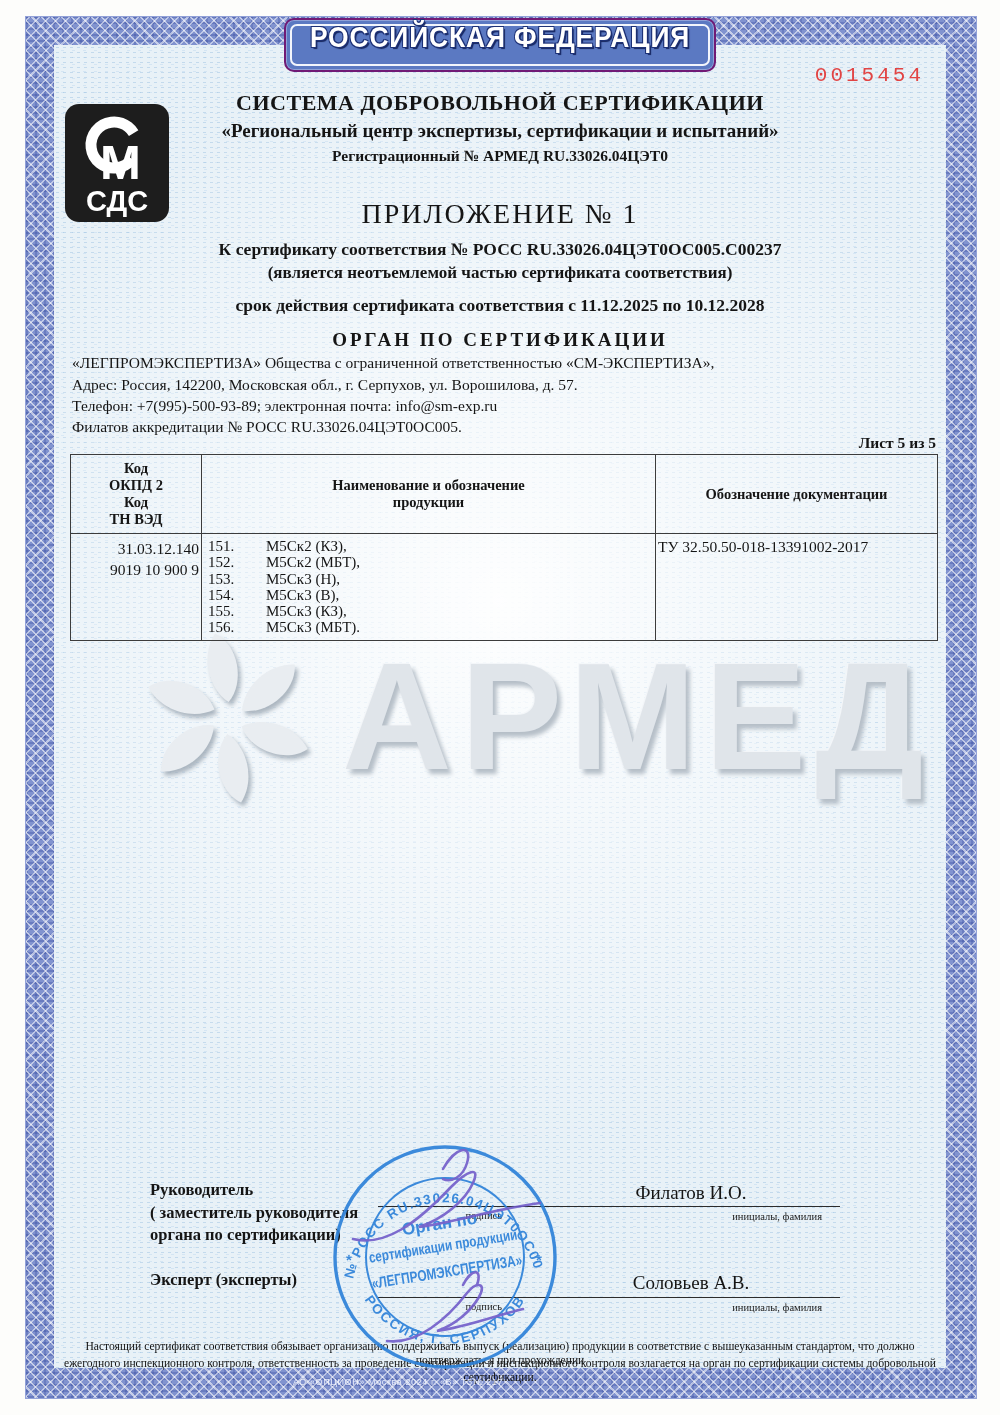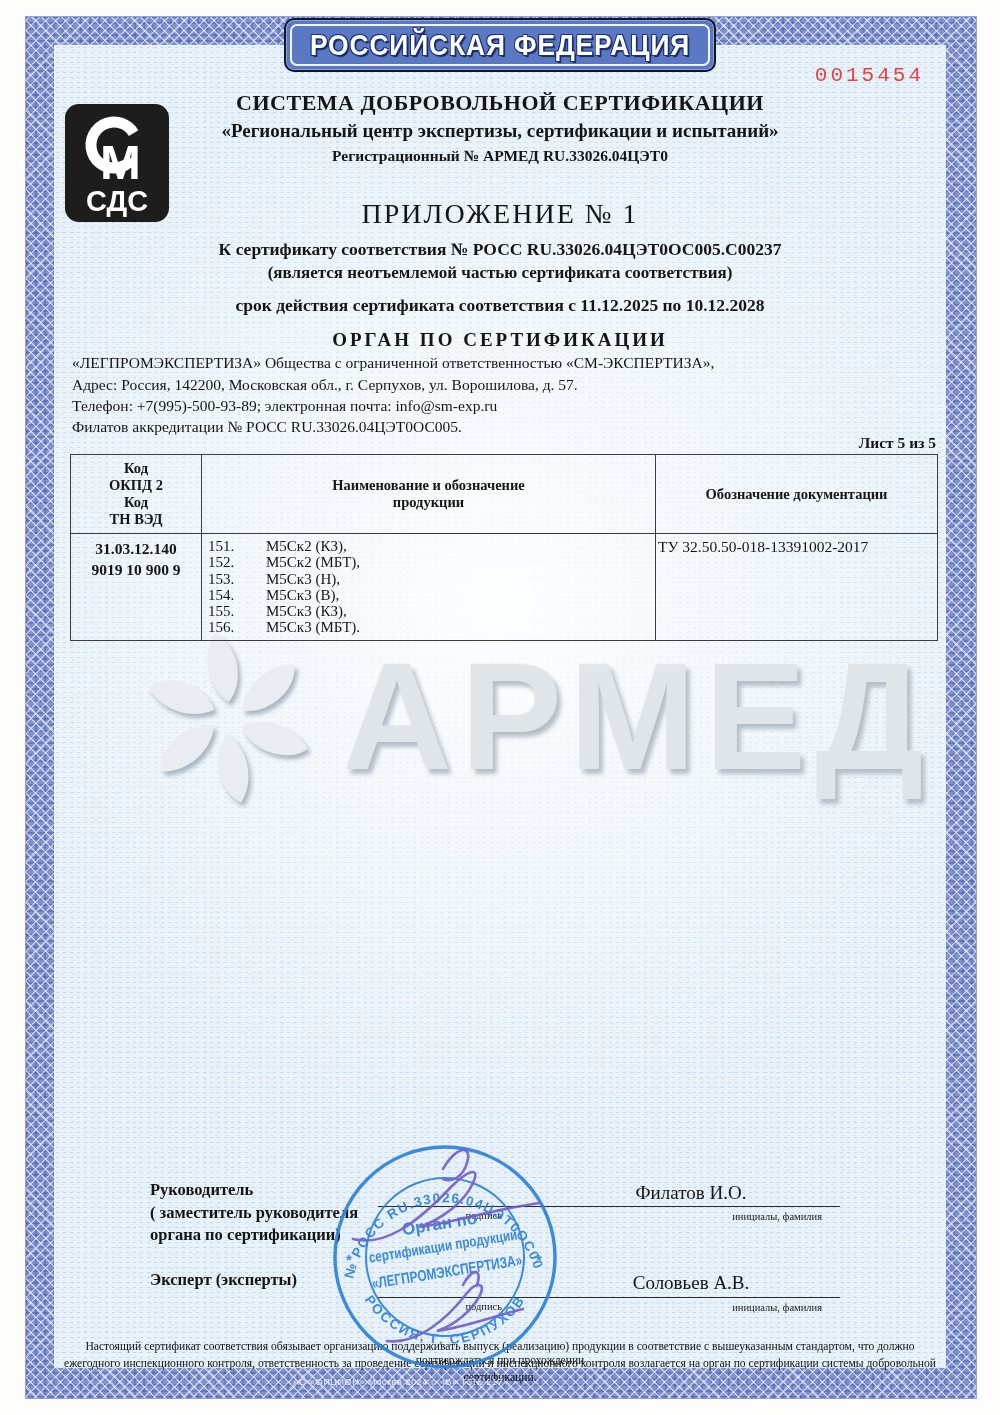--- a/index.html
+++ b/index.html
@@ -18,22 +18,22 @@
   .paper{position:absolute;left:54px;top:45px;width:892px;height:1323px;
     background-color:#e8f1f7;
     background-image:
       radial-gradient(circle at 50% 42%, rgba(255,255,255,.95), rgba(255,255,255,0) 62%),
       radial-gradient(rgba(118,168,214,.33) 1px, transparent 1.4px),
       radial-gradient(rgba(140,186,226,.22) 1px, transparent 1.4px);
     background-size:100% 100%, 7px 5px, 11px 7px;
     background-position:0 0, 0 0, 3px 2px;}
   
   .banner{position:absolute;left:50%;top:18px;transform:translateX(-50%);
-    width:428px;height:50px;background:#5b79c2;border:2px solid #0f172a;border-radius:10px;
-    box-shadow:0 0 0 1px #8fa2d8 inset;display:flex;align-items:center;justify-content:center;z-index:6;}
+    width:428px;height:50px;background:#5b79c2;border:2px solid #701a75;border-radius:10px;
+    box-shadow:0 0 0 1px #8fa2d8 inset;display:flex;justify-content:center;z-index:6;}
   .banner .inner{position:absolute;left:4px;top:4px;right:4px;bottom:4px;border:2px solid #f2f5fc;border-radius:7px;}
   .banner span{position:relative;font-family:"Liberation Sans",sans-serif;font-weight:bold;font-size:30px;
     color:#fff;letter-spacing:1px;transform:scaleX(.88);white-space:nowrap;
     text-shadow:1px 1px 0 #1d3176,-1px -1px 0 #1d3176,1px -1px 0 #1d3176,-1px 1px 0 #1d3176,2px 2px 1px #16265e;}
   .serial{position:absolute;right:76px;top:64px;font-family:"Liberation Mono",monospace;
     font-size:21px;color:#e14444;letter-spacing:3px;z-index:5;}
   
   .logo{position:absolute;left:64px;top:103px;z-index:5;}
   
   .ctr{position:absolute;left:0;width:1000px;text-align:center;z-index:4;}
@@ -48,21 +48,21 @@
   .orgline{position:absolute;left:72px;font-size:15.5px;z-index:4;white-space:nowrap;}
   .sheet{position:absolute;right:64px;top:434px;font-size:15.5px;font-weight:bold;z-index:4;}
   
   .ctable{position:absolute;left:70px;top:454px;width:866px;z-index:4;
     display:grid;grid-template-columns:131px 454px 281px;border:1.6px solid #3c3c3c;}
   .cell{border-right:1.4px solid #3c3c3c;box-sizing:border-box;}
   .cell.last{border-right:none;}
   .cell.h{border-bottom:1.4px solid #3c3c3c;text-align:center;font-weight:bold;font-size:14.5px;
     padding:5px 4px;display:flex;flex-direction:column;justify-content:center;line-height:17px;}
   .cell.d{min-height:96px;font-size:15.5px;padding:4px 2px;}
-  .codes{ text-align:center;line-height:21px;font-weight:bold;}
+  .codes{ text-align:right;line-height:21px;}
   .items{padding-left:6px;}
   .item{display:flex;line-height:16.3px;font-size:15px;}
   .item .num{width:58px;padding-left:4px;}
   .doccell{padding:4px 6px;font-size:15px;}
   
   .wm{position:absolute;left:132px;top:612px;z-index:1;display:flex;align-items:flex-start;}
   .wm-text{font-family:"Liberation Sans",sans-serif;font-weight:bold;font-size:152px;line-height:1;
     color:#e0e5ea;letter-spacing:9px;margin-left:14px;margin-top:28px;
     text-shadow:4px 5px 4px #b6bfc8,-1px -1px 0 #f3f6f9;}
   

